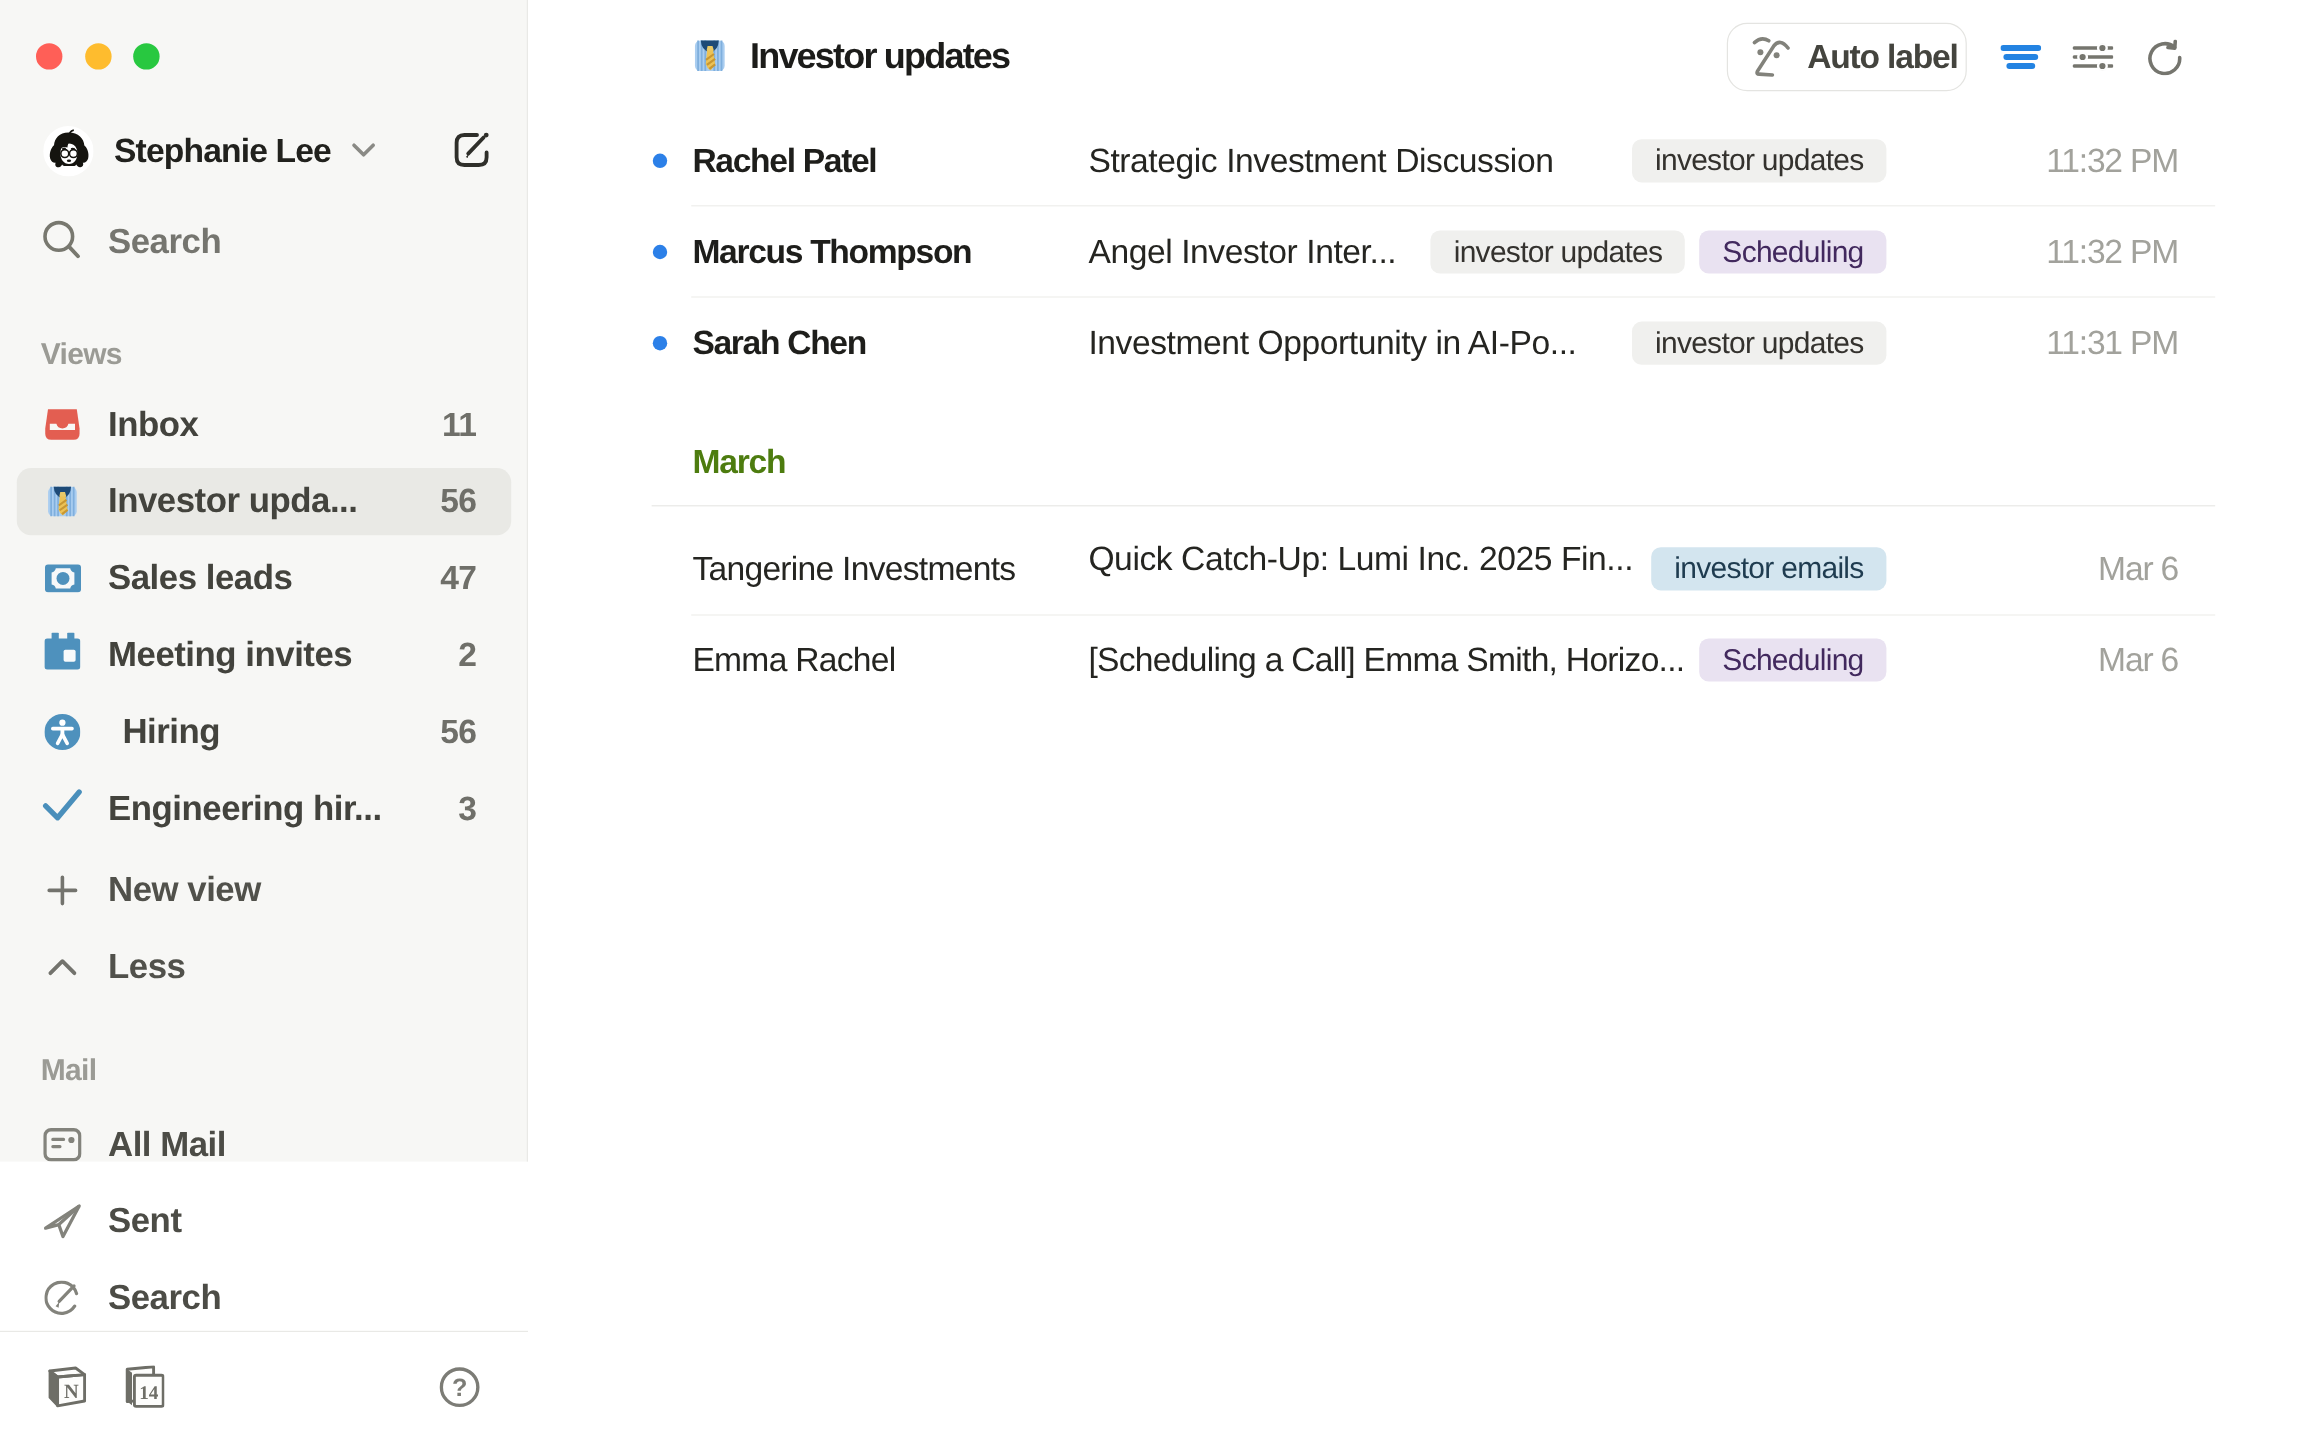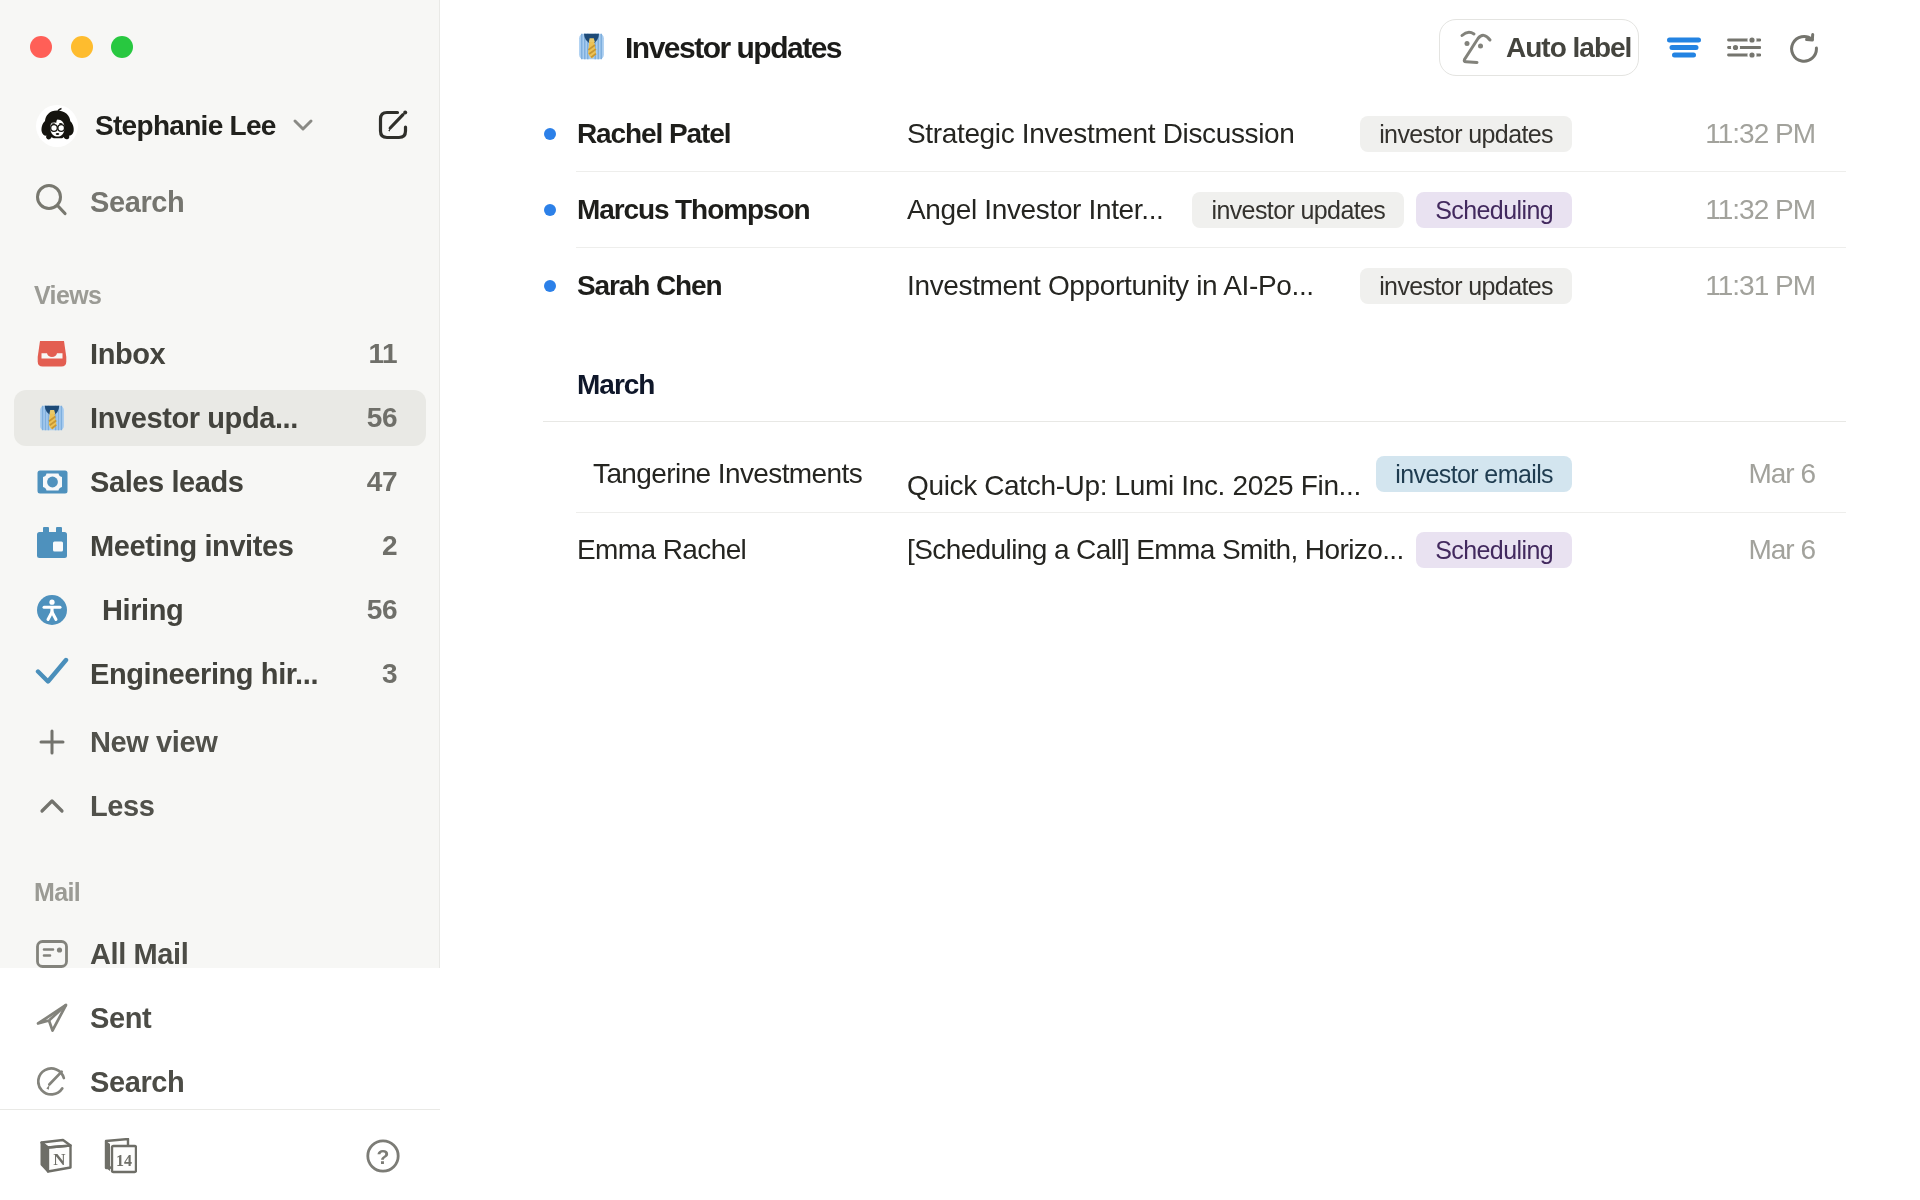--- a/index.html
+++ b/index.html
@@ -230,25 +230,25 @@
 <div class="divline" style="left:576px;top:247px;width:1270px;"></div>
 
 <div class="dot" style="left:544px;top:280px;"></div>
 <span class="t sname" style="left:577px;top:268px;">Sarah Chen</span>
 <span class="t subj" style="left:907px;top:268px;">Investment Opportunity in AI-Po...</span>
 <div class="pills" style="top:268px;">
     <span class="pill gray">investor updates</span>
   </div>
 <span class="time" style="top:268px;">11:31 PM</span>
 
-<span class="t" style="left:577px;top:368px;font-size:28px;font-weight:bold;letter-spacing:-1px;color:#0f172a;line-height:34px;">March</span>
+<span class="t" style="left:577px;top:368px;font-size:28px;font-weight:bold;letter-spacing:-1px;color:#4d7c0f;line-height:34px;">March</span>
 <div class="divline" style="left:543px;top:421px;width:1303px;background:#e8e8e5;"></div>
 
-<span class="t sname-r" style="left:577px;top:456px;margin-left:16px;">Tangerine Investments</span>
-<span class="t subj" style="left:907px;top:468px;">Quick Catch-Up: Lumi Inc. 2025 Fin...</span>
+<span class="t sname-r" style="left:577px;top:456px;">Tangerine Investments</span>
+<span class="t subj" style="left:907px;top:448px;">Quick Catch-Up: Lumi Inc. 2025 Fin...</span>
 <div class="pills" style="top:456px;padding-left:19px;">
     <span class="pill blue">investor emails</span>
   </div>
 <span class="time" style="top:456px;">Mar 6</span>
 <div class="divline" style="left:576px;top:512px;width:1270px;"></div>
 
 <span class="t sname-r" style="left:577px;top:532px;">Emma Rachel</span>
 <span class="t subj" style="left:907px;top:532px;letter-spacing:-0.6px;">[Scheduling a Call] Emma Smith, Horizo...</span>
 <div class="pills" style="top:532px;">
     <span class="pill purple">Scheduling</span>

